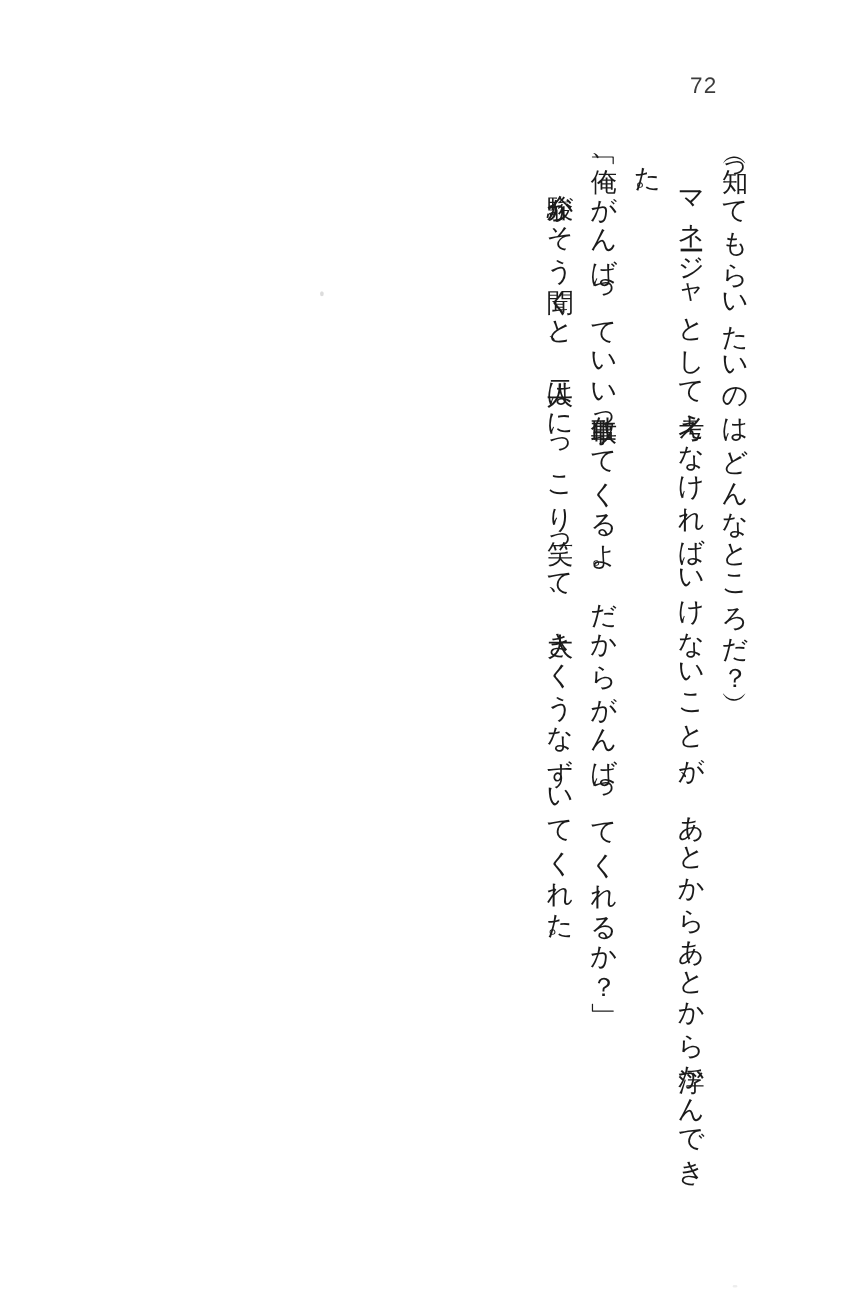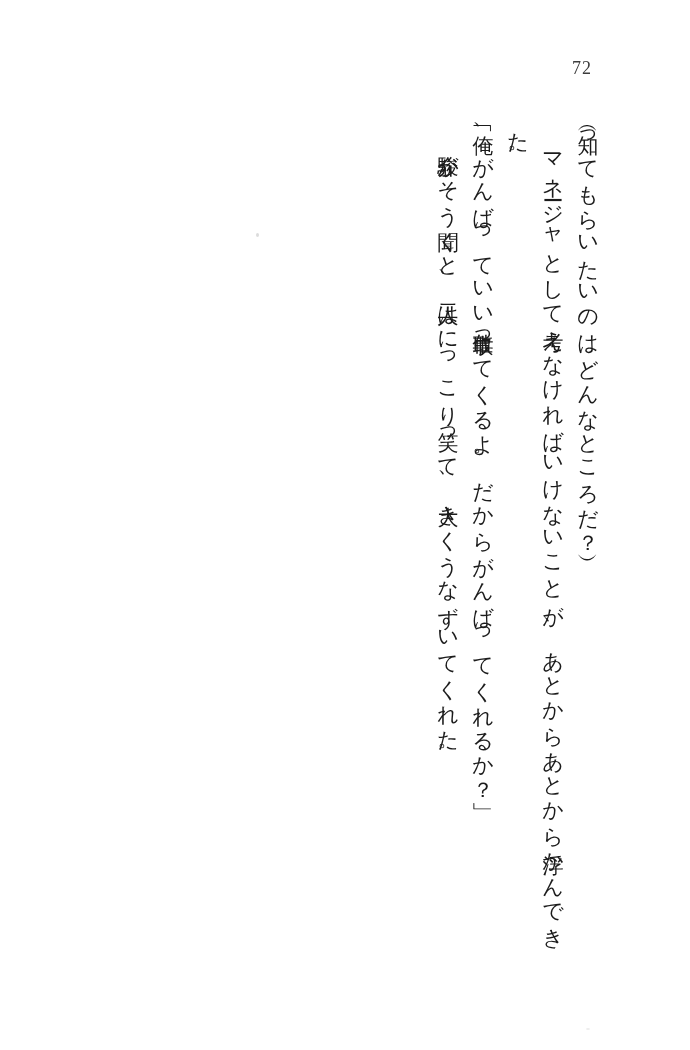--- a/index.html
+++ b/index.html
@@ -16,25 +16,25 @@
     height: 1050px;
     background: #ffffff;
     font-family: "Liberation Serif", serif;
   }
   
   .folio {
     position: absolute;
     top: 58px;
     left: 552px;
     width: 40px;
-    text-align: right;
+    text-align: left;
     font-size: 18px;
     letter-spacing: 1px;
     color: #3c3c3c;
-    font-family: Liberation Serif, serif;
+    font-family: Liberation Sans, sans-serif;
   }
   
   .body-text {
     position: absolute;
     top: 118px;
     right: 85px;
     height: 845px;
     writing-mode: vertical-rl;
     text-orientation: mixed;
     font-size: 21px;

